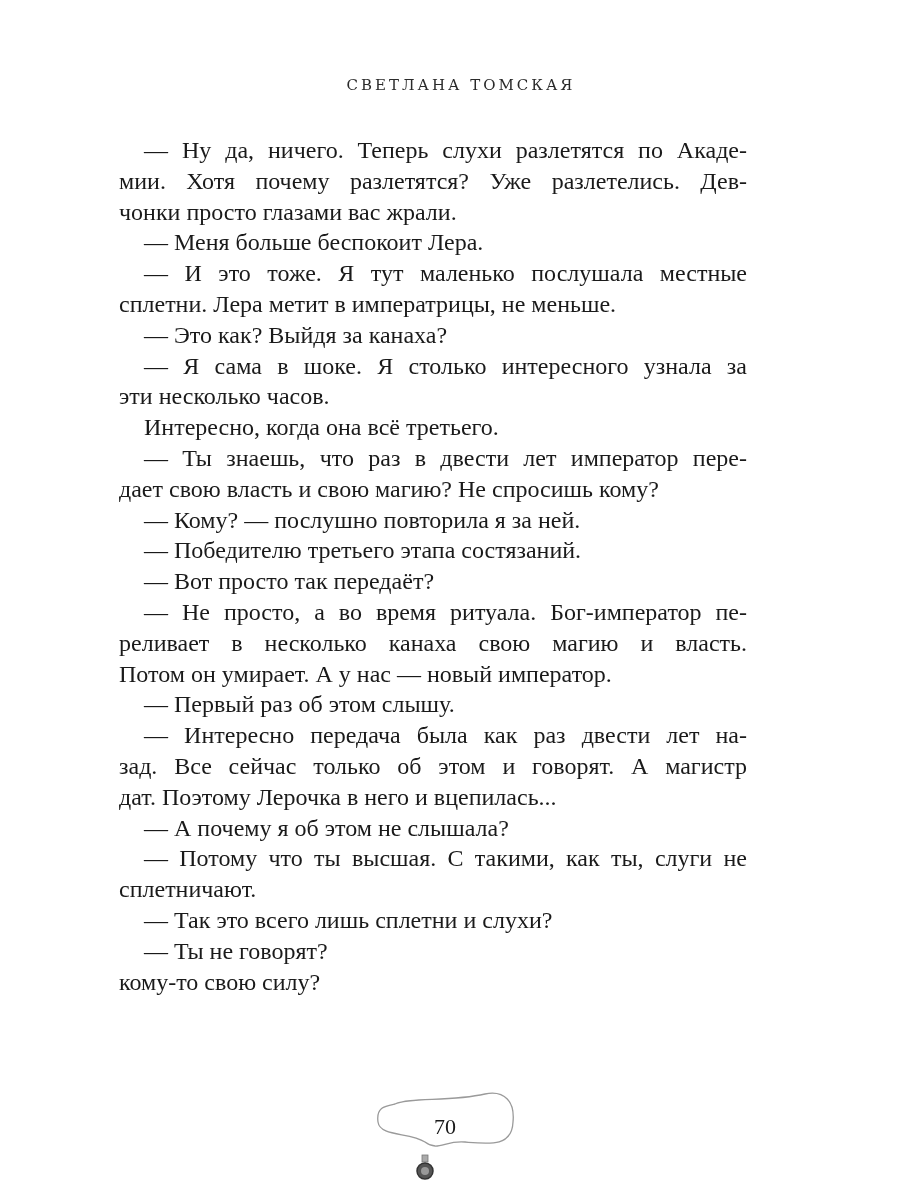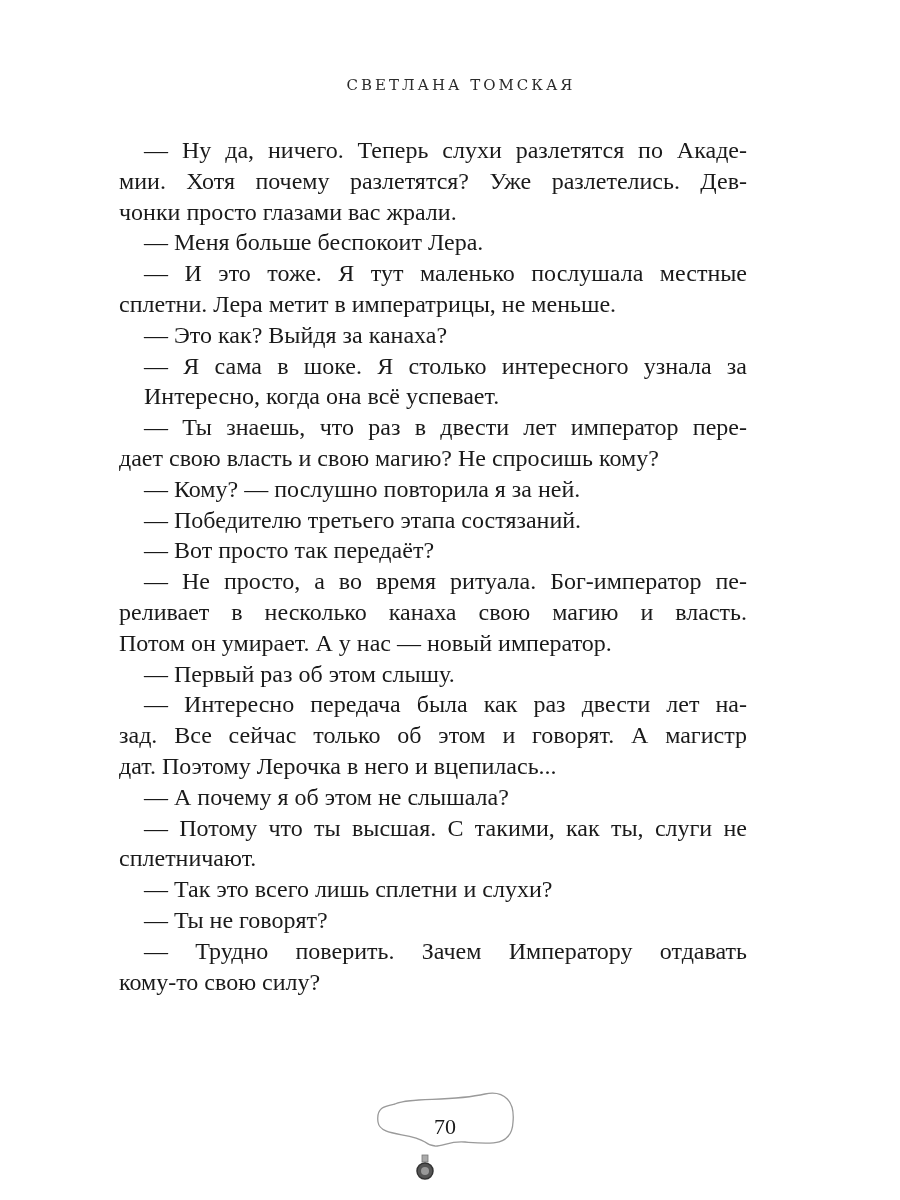--- a/index.html
+++ b/index.html
@@ -31,39 +31,39 @@
 
 <div class="text" id="body-text">
     <div class="line indent">— Ну да, ничего. Теперь слухи разлетятся по Акаде-</div>
     <div class="line">мии. Хотя почему разлетятся? Уже разлетелись. Дев-</div>
     <div class="line last">чонки просто глазами вас жрали.</div>
     <div class="line indent last">— Меня больше беспокоит Лера.</div>
     <div class="line indent">— И это тоже. Я тут маленько послушала местные</div>
     <div class="line last">сплетни. Лера метит в императрицы, не меньше.</div>
     <div class="line indent last">— Это как? Выйдя за канаха?</div>
     <div class="line indent">— Я сама в шоке. Я столько интересного узнала за</div>
-    <div class="line indent last">Интересно, когда она всё успевает.</div>
+    <div class="line last">эти несколько часов.</div>
+    <div class="line indent last">Интересно, когда она всё третьего.</div>
     <div class="line indent">— Ты знаешь, что раз в двести лет император пере-</div>
     <div class="line last">дает свою власть и свою магию? Не спросишь кому?</div>
     <div class="line indent last">— Кому? — послушно повторила я за ней.</div>
     <div class="line indent last">— Победителю третьего этапа состязаний.</div>
     <div class="line indent last">— Вот просто так передаёт?</div>
     <div class="line indent">— Не просто, а во время ритуала. Бог-император пе-</div>
     <div class="line">реливает в несколько канаха свою магию и власть.</div>
     <div class="line last">Потом он умирает. А у нас — новый император.</div>
     <div class="line indent last">— Первый раз об этом слышу.</div>
     <div class="line indent">— Интересно передача была как раз двести лет на-</div>
     <div class="line">зад. Все сейчас только об этом и говорят. А магистр</div>
     <div class="line last">дат. Поэтому Лерочка в него и вцепилась...</div>
     <div class="line indent last">— А почему я об этом не слышала?</div>
     <div class="line indent">— Потому что ты высшая. С такими, как ты, слуги не</div>
     <div class="line last">сплетничают.</div>
     <div class="line indent last">— Так это всего лишь сплетни и слухи?</div>
     <div class="line indent last">— Ты не говорят?</div>
-    <div class="line indent">— Трудно поверить. Зачем Императору отдавать</div>
     <div class="line last">кому-то свою силу?</div>
   </div>
 
 <div class="folio">
   <svg width="150" height="100" viewBox="0 0 150 100">
     <path d="M 25 12 C 40 5, 80 10, 115 2 C 135 -2, 145 10, 143 30 C 142 55, 120 52, 95 50 C 75 48, 68 60, 55 50 C 40 40, 10 45, 8 30 C 6 15, 15 14, 25 12 Z" fill="none" stroke="#9a9a9a" stroke-width="1.3"></path>
     <rect x="52" y="63" width="6" height="7" fill="#aaa" stroke="#777" stroke-width="0.8"></rect>
     <circle cx="55" cy="79" r="8" fill="#555" stroke="#333" stroke-width="1.5"></circle>
     <circle cx="55" cy="79" r="4" fill="#999"></circle>
   </svg>

